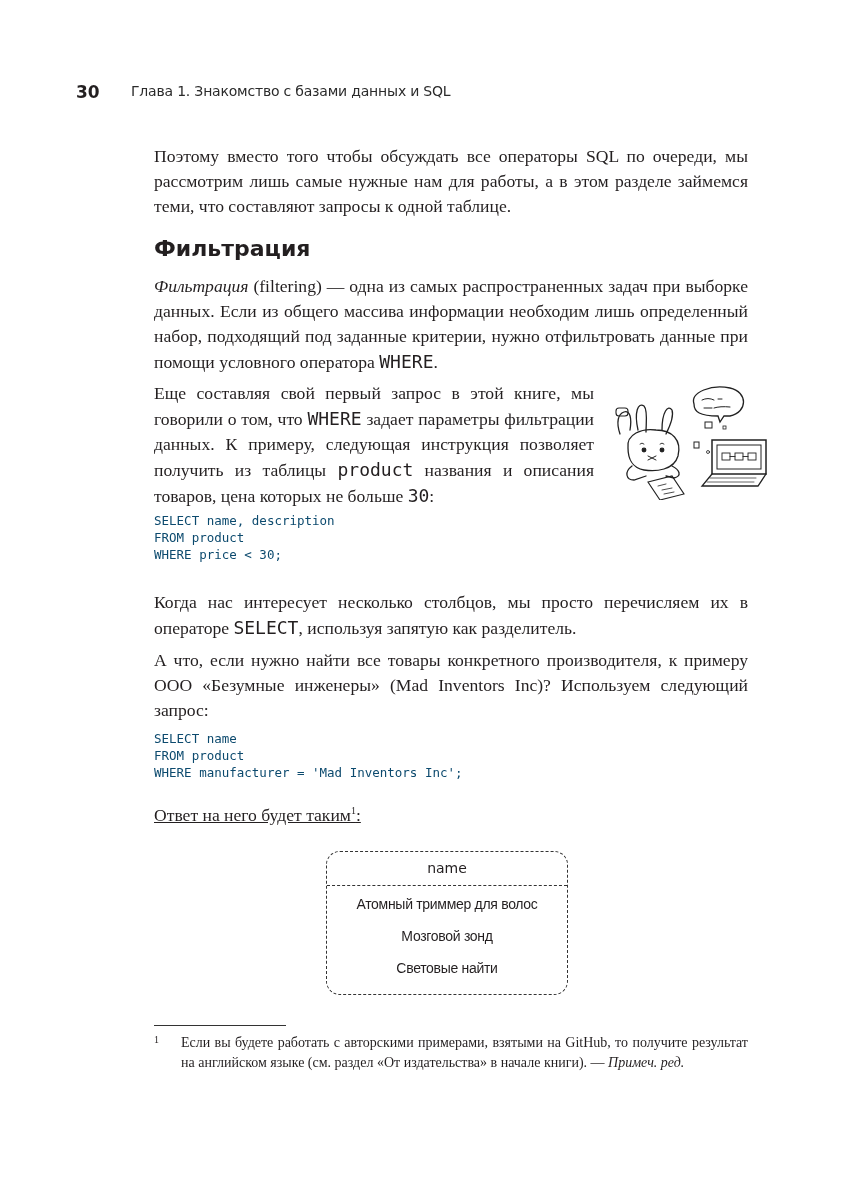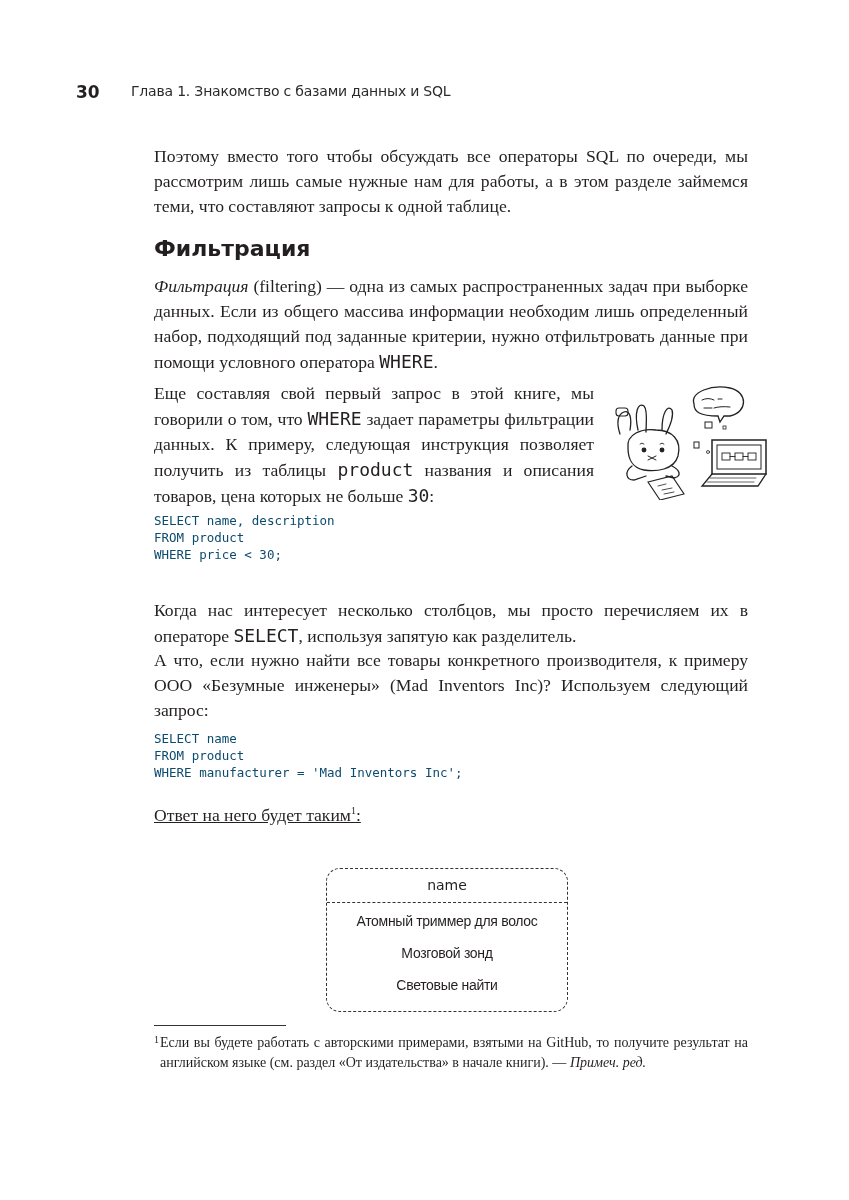--- a/index.html
+++ b/index.html
@@ -8,33 +8,33 @@
   .running-head { position: absolute; left: 131px; top: 83px; font-family: "DejaVu Sans", sans-serif; font-size: 14px; color: #2b2b2b; letter-spacing: -0.2px; }
   .body { position: absolute; left: 154px; width: 594px; font-family: "Liberation Serif", serif; font-size: 17.6px; line-height: 25px; }
   .body p { margin: 0; text-align: justify; }
   .p1 { top: 144px; }
   .heading { position: absolute; left: 154px; top: 236px; font-family: "DejaVu Sans", sans-serif; font-weight: bold; font-size: 22px; }
   .p2 { top: 274px; }
   .p3 { top: 381px; width: 440px; }
   .mono { font-family: "DejaVu Sans Mono", monospace; font-size: 18px; }
   .code { position: absolute; left: 154px; font-family: "DejaVu Sans Mono", monospace; font-size: 12.5px; line-height: 17px; white-space: pre; margin: 0; color: #0c4a6e; }
   .code1 { top: 512px; }
-  .p4 { top: 590px; margin-top: 8px; }
+  .p4 { top: 590px; }
   .p5 { top: 648px; }
   .code2 { top: 730px; }
   .p6 { top: 803px; text-decoration: underline; }
   sup { font-size: 10px; line-height: 0; }
   .illustration { position: absolute; left: 602px; top: 382px; width: 168px; height: 118px; }
-  .result-table { position: absolute; left: 326px; top: 851px; width: 242px; height: 144px; border: 1.5px dashed #333; border-radius: 14px; box-sizing: border-box; margin-top: 17px; }
+  .result-table { position: absolute; left: 326px; top: 851px; width: 242px; height: 144px; border: 1.5px dashed #333; border-radius: 14px; box-sizing: border-box; }
   .result-header { height: 33px; border-bottom: 1.5px dashed #333; text-align: center; line-height: 33px; font-family: "DejaVu Sans", sans-serif; font-size: 14px; }
   .result-row { text-align: center; font-family: Liberation Sans, sans-serif; font-size: 14px; line-height: 32px; letter-spacing: -0.3px; }
   .footnote-rule { position: absolute; left: 154px; top: 1025px; width: 132px; border-top: 1px solid #333; }
   .footnote { position: absolute; left: 154px; top: 1033px; width: 594px; font-family: "Liberation Serif", serif; font-size: 14px; line-height: 20px; }
   .footnote .mark { position: absolute; left: 0; top: -3px; font-size: 10px; }
-  .footnote .text { margin-left: 6px; text-align: justify; }
+  .footnote .text { margin-left: 27px; text-align: justify; }
   em { font-style: italic; }
 </style>
 </head>
 <body>
 
 <div class="page-number">30</div>
 <div class="running-head">Глава 1. Знакомство с базами данных и SQL</div>
 
 <div class="body p1">
   <p>Поэтому вместо того чтобы обсуждать все операторы SQL по очереди, мы рассмотрим лишь самые нужные нам для работы, а в этом разделе займемся теми, что составляют запросы к одной таблице.</p>

